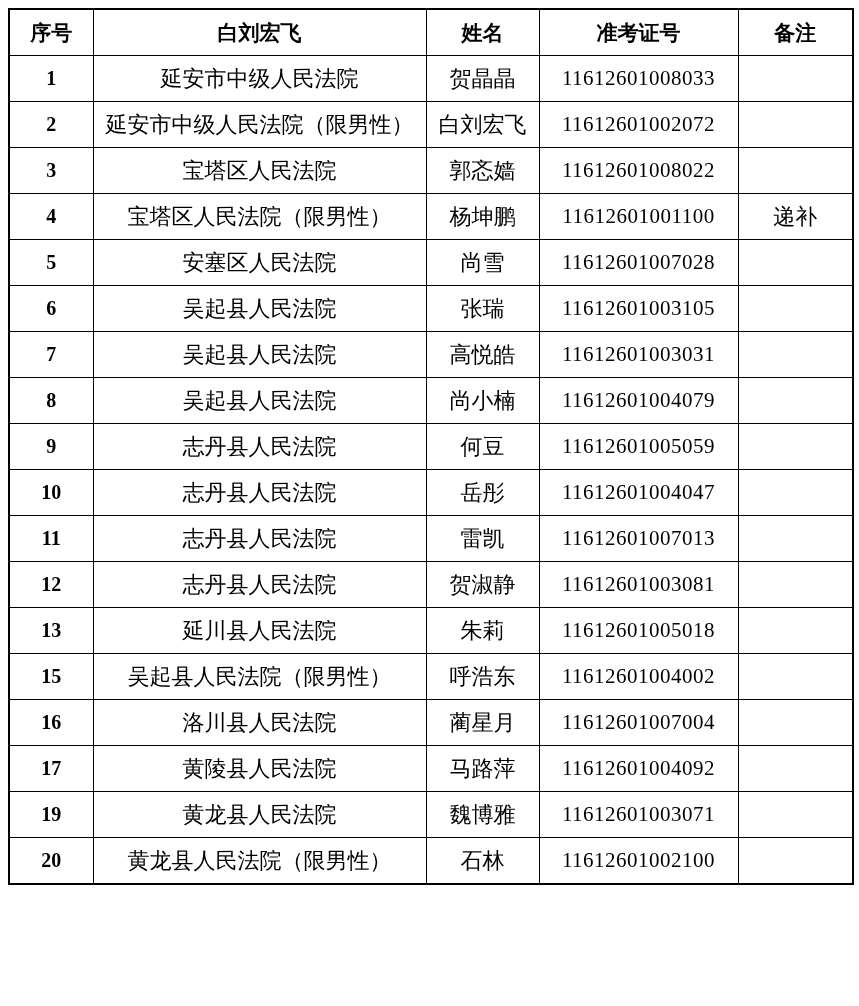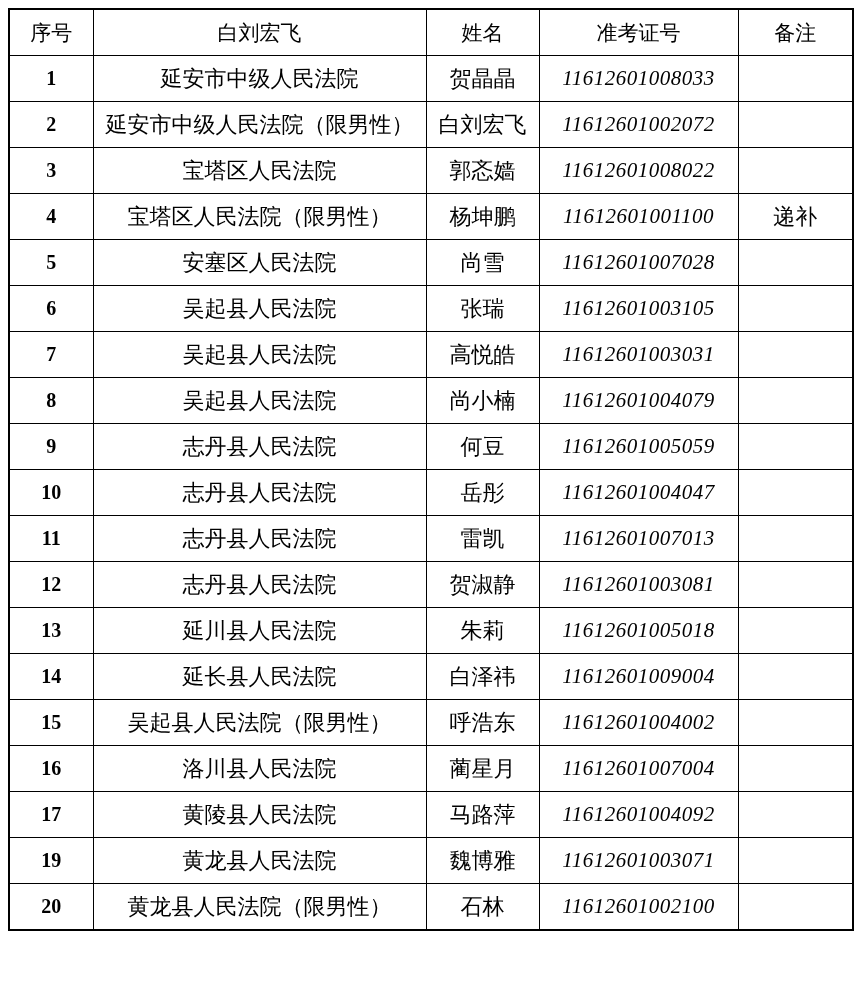--- a/index.html
+++ b/index.html
@@ -31,36 +31,35 @@
   th, td {
     border: 1px solid #000000;
     text-align: center;
     vertical-align: middle;
     height: 45px;
     padding: 0 2px;
     overflow: hidden;
     white-space: nowrap;
   }
   th {
-    font-weight: normal;
+    font-weight: bold;
     font-size: 21px;
   }
   td.c-index {
     font-weight: bold;
     font-size: 20px;
   }
   td.c-court, td.c-name, td.c-remark {
     font-size: 22px;
     font-weight: normal;
   }
   td.c-ticket {
     font-size: 21px;
     font-weight: normal;
     letter-spacing: 0.5px;
-    font-style: italic;
   }
 </style>
 </head>
 <body>
 
 <table class="roster">
   <colgroup>
     <col class="c-index">
     <col class="c-court">
     <col class="c-name">
@@ -174,27 +173,20 @@
   </tr>
 
   <tr>
     <td class="c-index">13</td>
     <td class="c-court">延川县人民法院</td>
     <td class="c-name">朱莉</td>
     <td class="c-ticket">11612601005018</td>
     <td class="c-remark"></td>
   </tr>
 
-  <tr>
-    <td class="c-index">14</td>
-    <td class="c-court">延长县人民法院</td>
-    <td class="c-name">白泽祎</td>
-    <td class="c-ticket">11612601009004</td>
-    <td class="c-remark"></td>
-  </tr>
 
   <tr>
     <td class="c-index">15</td>
     <td class="c-court">吴起县人民法院（限男性）</td>
     <td class="c-name">呼浩东</td>
     <td class="c-ticket">11612601004002</td>
     <td class="c-remark"></td>
   </tr>
 
   <tr>

